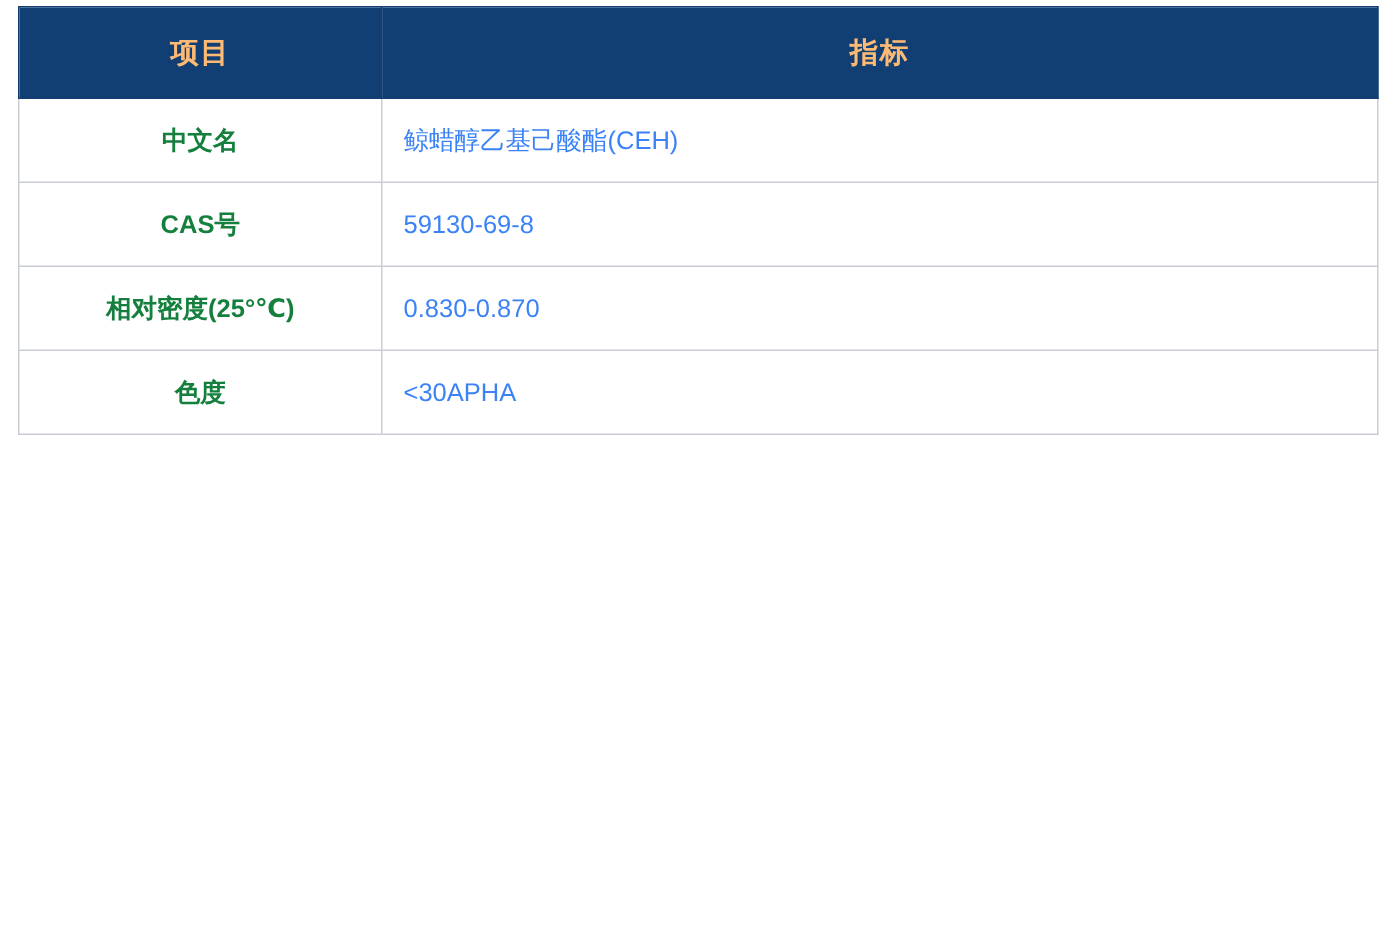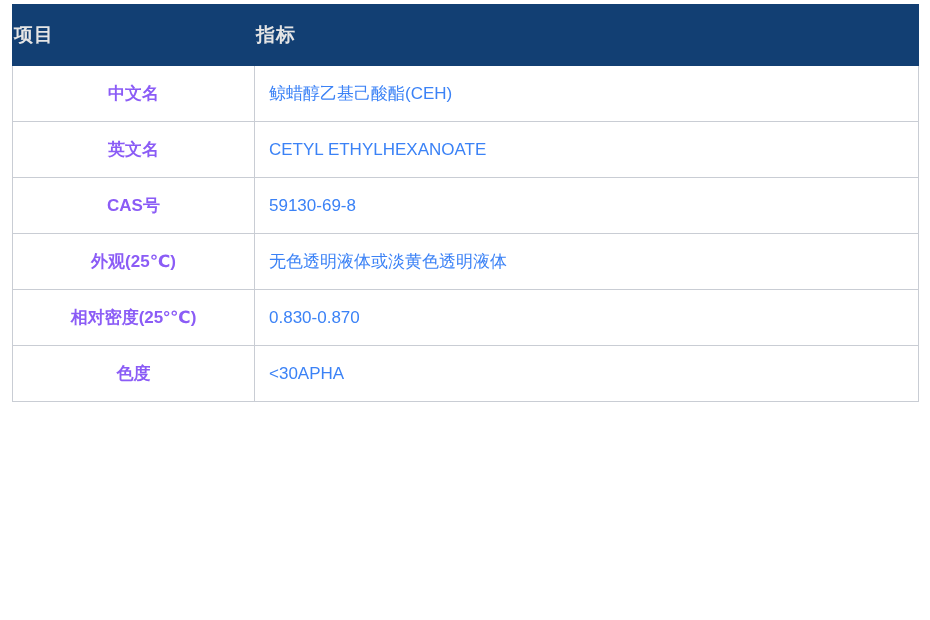--- a/index.html
+++ b/index.html
@@ -21,40 +21,40 @@
     border-collapse: collapse;
     width: 906px;
     margin: 0 12px;
     table-layout: fixed;
   }
   table.spec-table col.col-label { width: 242px; }
   table.spec-table col.col-value { width: 664px; }
 
   table.spec-table thead th {
     background: #123f73;
-    color: #e5e5e5;
+    color: #fdba74;
     font-size: 19px;
     font-weight: bold;
     height: 58px;
-    text-align: left;
+    text-align: center;
     vertical-align: middle;
     border: 1px solid #123f73;
     letter-spacing: 1px;
   }
   table.spec-table tbody td {
     border: 1px solid #c9cdd4;
     height: 53px;
     font-size: 17px;
     color: #3b82f6;
     vertical-align: middle;
   }
   table.spec-table tbody td.label-cell {
     text-align: center;
     font-weight: bold;
-    color: #8b5cf6;
+    color: #15803d;
   }
   table.spec-table tbody td.value-cell {
     text-align: left;
     padding-left: 14px;
     font-weight: normal;
   }
 </style>
 </head>
 <body>
 
@@ -69,30 +69,22 @@
         <th>项目</th>
         <th>指标</th>
       </tr>
     </thead>
     <tbody>
       <tr>
         <td class="label-cell">中文名</td>
         <td class="value-cell">鲸蜡醇乙基己酸酯(CEH)</td>
       </tr>
       <tr>
-        <td class="label-cell">英文名</td>
-        <td class="value-cell">CETYL ETHYLHEXANOATE</td>
-      </tr>
-      <tr>
         <td class="label-cell">CAS号</td>
         <td class="value-cell">59130-69-8</td>
-      </tr>
-      <tr>
-        <td class="label-cell">外观(25℃)</td>
-        <td class="value-cell">无色透明液体或淡黄色透明液体</td>
       </tr>
       <tr>
         <td class="label-cell">相对密度(25°℃)</td>
         <td class="value-cell">0.830-0.870</td>
       </tr>
       <tr>
         <td class="label-cell">色度</td>
         <td class="value-cell">&lt;30APHA</td>
       </tr>
     </tbody>

